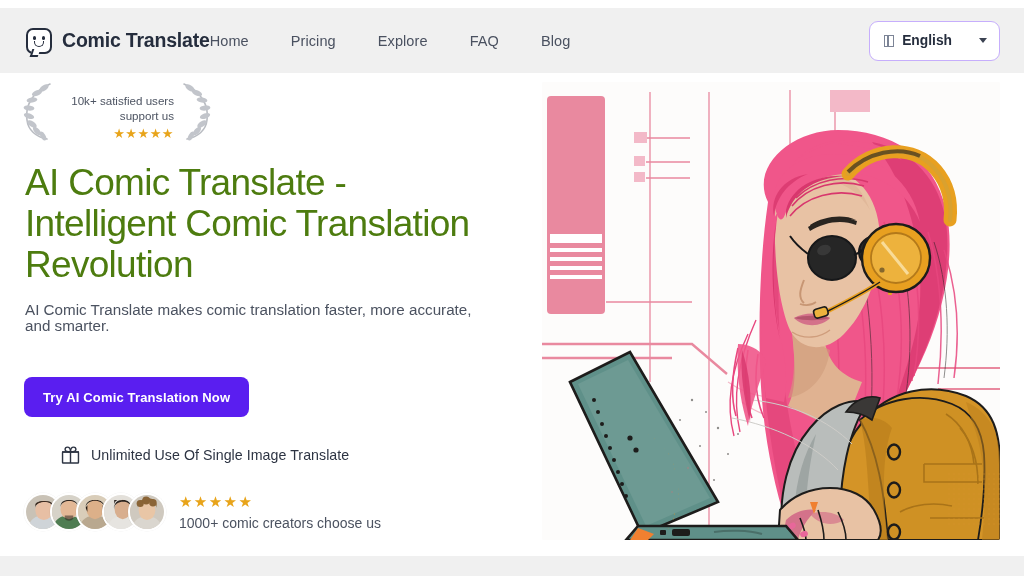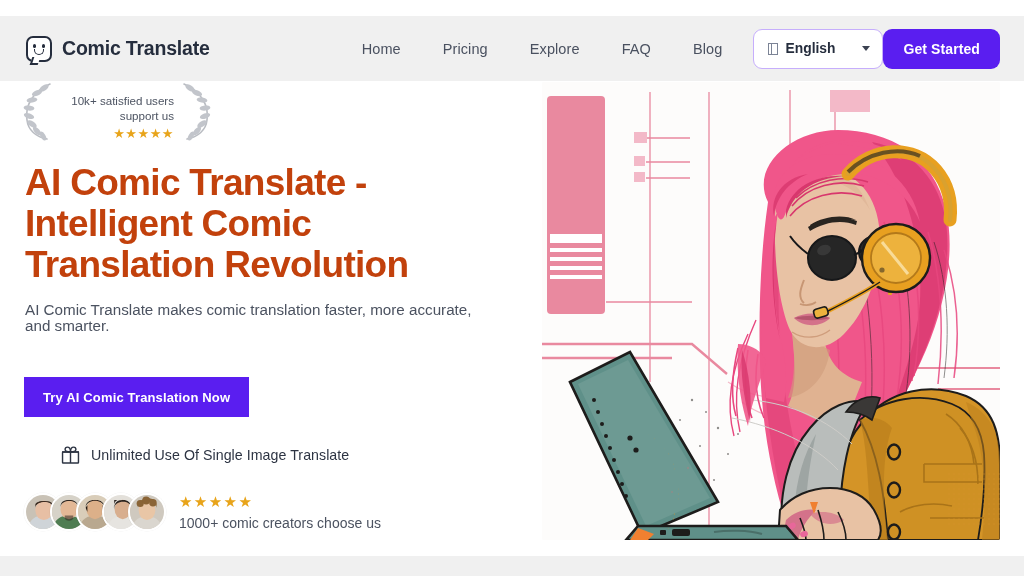--- a/index.html
+++ b/index.html
@@ -6,21 +6,21 @@
   html, body {
     width:1024px; height:576px; overflow:hidden;
     background:#ffffff;
     font-family:"Liberation Sans", sans-serif;
     -webkit-font-smoothing:antialiased;
   }
   .page { position:relative; width:1024px; height:576px; background:#ffffff; }
 
   
   .header {
-    position:absolute; top:16px; left:0; width:1024px; height:65px;
+    position:absolute; top:8px; left:0; width:1024px; height:65px;
     background:#f0f0f0;
     display:flex; align-items:center;
   }
   .brand { display:flex; align-items:center; gap:10px; margin-left:26px; }
   .logo-mark {
     width:26px; height:26px; border-radius:7px;
     background:#ffffff; border:2.2px solid #252d3d;
     position:relative; flex:none;
   }
   .logo-mark::after{
@@ -33,21 +33,21 @@
   .logo-eye.l{ left:5px; } .logo-eye.r{ right:5px; }
   .logo-smile{
     position:absolute; left:6px; top:11.5px; width:10px; height:6px;
     border:1.8px solid #252d3d; border-top:none;
     border-radius:0 0 10px 10px;
   }
   .brand-name {
     font-size:19.5px; font-weight:bold; color:#252d3d; letter-spacing:-0.2px;
   }
 
-  .nav { display:flex; align-items:center; gap:42px; margin-left:152px; }
+  .nav { display:flex; align-items:center; gap:42px; }
   .nav a {
     font-size:14.5px; color:#4a5160; text-decoration:none; letter-spacing:0.1px;
   }
 
   .header-right { margin-left:auto; display:flex; align-items:center; margin-right:24px; }
   .lang-select {
     display:flex; align-items:center; gap:9px;
     height:40px; padding:0 12px 0 14px;
     background:#ffffff; border:1.4px solid #c6aefc; border-radius:9px;
     cursor:pointer;
@@ -76,30 +76,30 @@
   .hero-left { position:absolute; top:65px; left:0; width:512px; height:491px; }
 
   .badge { position:absolute; left:20px; top:15px; display:flex; align-items:center; }
   .laurel { width:34px; height:62px; flex:none; }
   .badge-inner { text-align:right; padding:0 6px; width:126px;margin-top:11px; }
   .badge-line { font-size:11.6px; color:#4d5462; line-height:15.5px; }
   .badge-stars { margin-top:2px; font-size:13px; color:#e8a41a; letter-spacing:0.5px; }
 
   .headline {
     position:absolute; left:25px; top:97px; width:460px;
-    font-size:37px; font-weight:bold; line-height:41px;
-    color:#c2410c; letter-spacing:-0.7px;
+    font-size:37px; font-weight:normal; line-height:41px;
+    color:#4d7c0f; letter-spacing:-0.7px;
   }
   .subhead {
     position:absolute; left:25px; top:237px; width:452px;
     font-size:15.2px; line-height:16px; color:#4b5260;
   }
   .btn-try {
     position:absolute; left:24px; top:312px;
-    height:40px; padding:0 19px; border:none; border-radius:0;
+    height:40px; padding:0 19px; border:none; border-radius:8px;
     background:#5a1ef0; color:#ffffff;
     font-family:"Liberation Sans", sans-serif;
     font-size:13px; font-weight:bold; cursor:pointer; letter-spacing:0.15px;
   }
 
   .perk { position:absolute; left:25px; top:381px; display:flex; align-items:center; gap:11px;padding-left:36px; }
   .gift-icon { width:19px; height:18px; flex:none; }
   .perk-text { font-size:14.2px; color:#2d3443; letter-spacing:0.05px; }
 
   .social { position:absolute; left:24px; top:428px; display:flex; align-items:center; }
@@ -148,21 +148,20 @@
       <a href="#">FAQ</a>
       <a href="#">Blog</a>
     </nav>
 
     <div class="header-right">
       <div class="lang-select">
         <span class="lang-flag"></span>
         <span class="lang-label">English</span>
         <span class="caret"></span>
       </div>
-      <button class="btn-get-started">Get Started</button>
     </div>
   </div>
 
   <div class="hero-left">
 
     <div class="badge">
       <svg class="laurel" viewBox="0 0 34 62">
         <g fill="none" stroke="#b9bcc2" stroke-width="1.6" stroke-linecap="round">
           <path d="M30 4 C12 12 5 26 7 40 C8 50 16 57 27 59"></path>
         </g>

